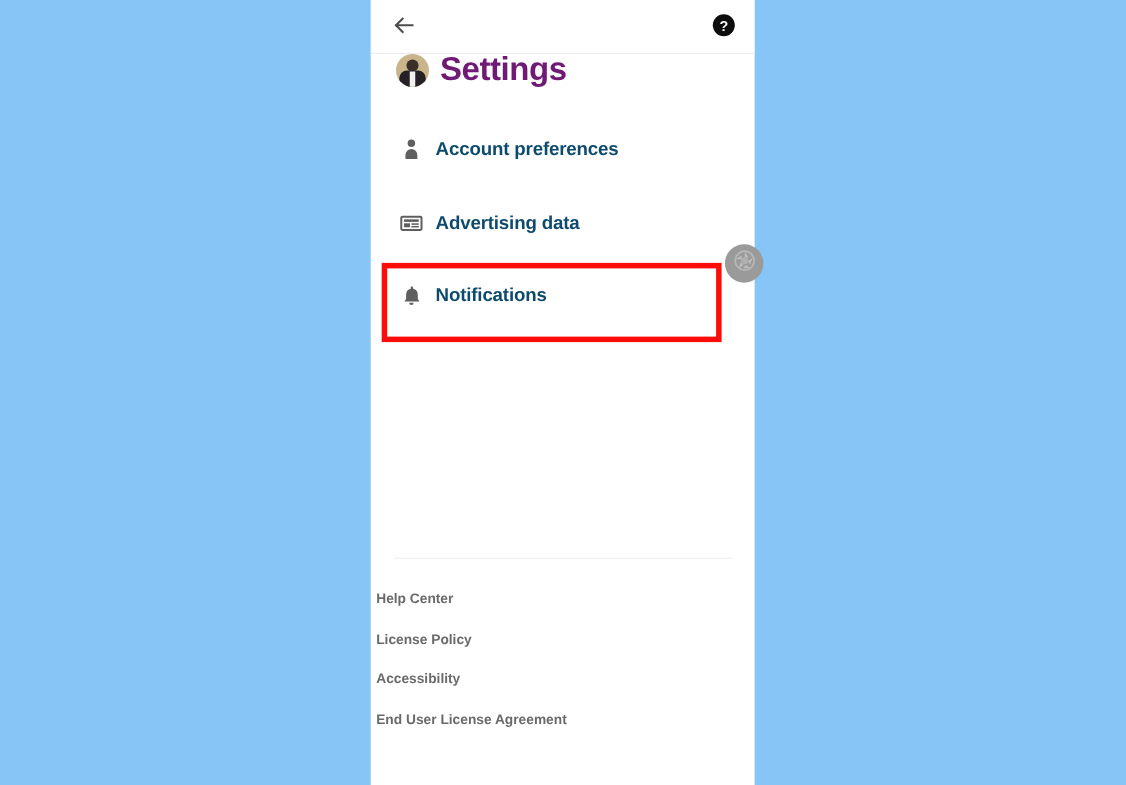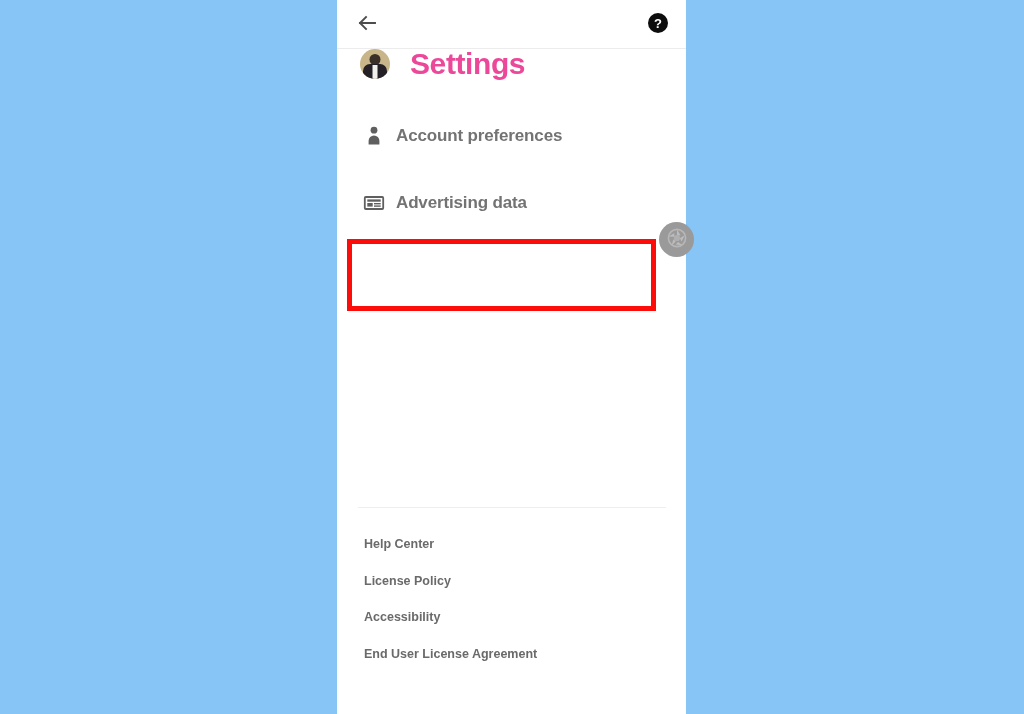--- a/index.html
+++ b/index.html
@@ -107,24 +107,23 @@
     width: 5px;
     height: 14px;
     background: #f2f0ec;
   }
   #page-title {
     position: absolute;
     left: 63px;
     top: 0;
     font-size: 30px;
     font-weight: bold;
-    color: #ec4899;
+    color: #701a75;
     letter-spacing: -0.4px;
     line-height: 40px;
-    margin-left: 10px;
   }
 
   
   #settings-list {
     position: absolute;
     left: 0;
     top: 103px;
     width: 349px;
   }
   .settings-row {
@@ -141,21 +140,21 @@
     height: 24px;
     display: flex;
     align-items: center;
     justify-content: center;
   }
   .row-label {
     position: absolute;
     left: 59px;
     font-size: 17px;
     font-weight: bold;
-    color: #737373;
+    color: #0c4a6e;
     letter-spacing: -0.15px;
   }
 
   
   #list-divider {
     position: absolute;
     left: 21px;
     top: 507px;
     width: 308px;
     height: 1px;
@@ -167,21 +166,21 @@
     position: absolute;
     left: 0;
     top: 526px;
     width: 349px;
   }
   .footer-link {
     position: relative;
     height: 36.5px;
     display: flex;
     align-items: center;
-    padding-left: 27px;
+    padding-left: 5px;
     font-size: 12.5px;
     color: #6a6a6a;
     font-weight: bold;
     cursor: pointer;
   }
 
   
   #shutter-badge {
     position: absolute;
     left: 659px;
@@ -263,20 +262,29 @@
           <rect x="1.8" y="5" width="18.4" height="12" rx="1" fill="none" stroke="#5f5f5f" stroke-width="1.8"></rect>
           <rect x="4.3" y="7.4" width="13.4" height="2.3" fill="#5f5f5f"></rect>
           <rect x="4.3" y="11" width="5.4" height="3.6" fill="#5f5f5f"></rect>
           <rect x="11" y="11" width="6.7" height="1.4" fill="#5f5f5f"></rect>
           <rect x="11" y="13.4" width="6.7" height="1.4" fill="#5f5f5f"></rect>
         </svg>
       </span>
       <span class="row-label">Advertising data</span>
     </div>
 
+    <div class="settings-row">
+      <span class="row-icon">
+        <svg width="22" height="22" viewBox="0 0 22 22">
+          <path d="M11 2.2 a1.6 1.6 0 0 1 1.6 1.6 v0.6 a5.6 5.6 0 0 1 4.2 5.4 v4 l1.6 2.4 H4.6 l1.6 -2.4 v-4 a5.6 5.6 0 0 1 4.2 -5.4 V3.8 A1.6 1.6 0 0 1 11 2.2 Z" fill="#5f5f5f"></path>
+          <path d="M9 17.2 a2 2 0 0 0 4 0 z" fill="#5f5f5f"></path>
+        </svg>
+      </span>
+      <span class="row-label">Notifications</span>
+    </div>
 
   </div>
 
   <div id="list-divider"></div>
 
   <div id="footer-links">
     <div class="footer-link">Help Center</div>
     <div class="footer-link">License Policy</div>
     <div class="footer-link">Accessibility</div>
     <div class="footer-link">End User License Agreement</div>

